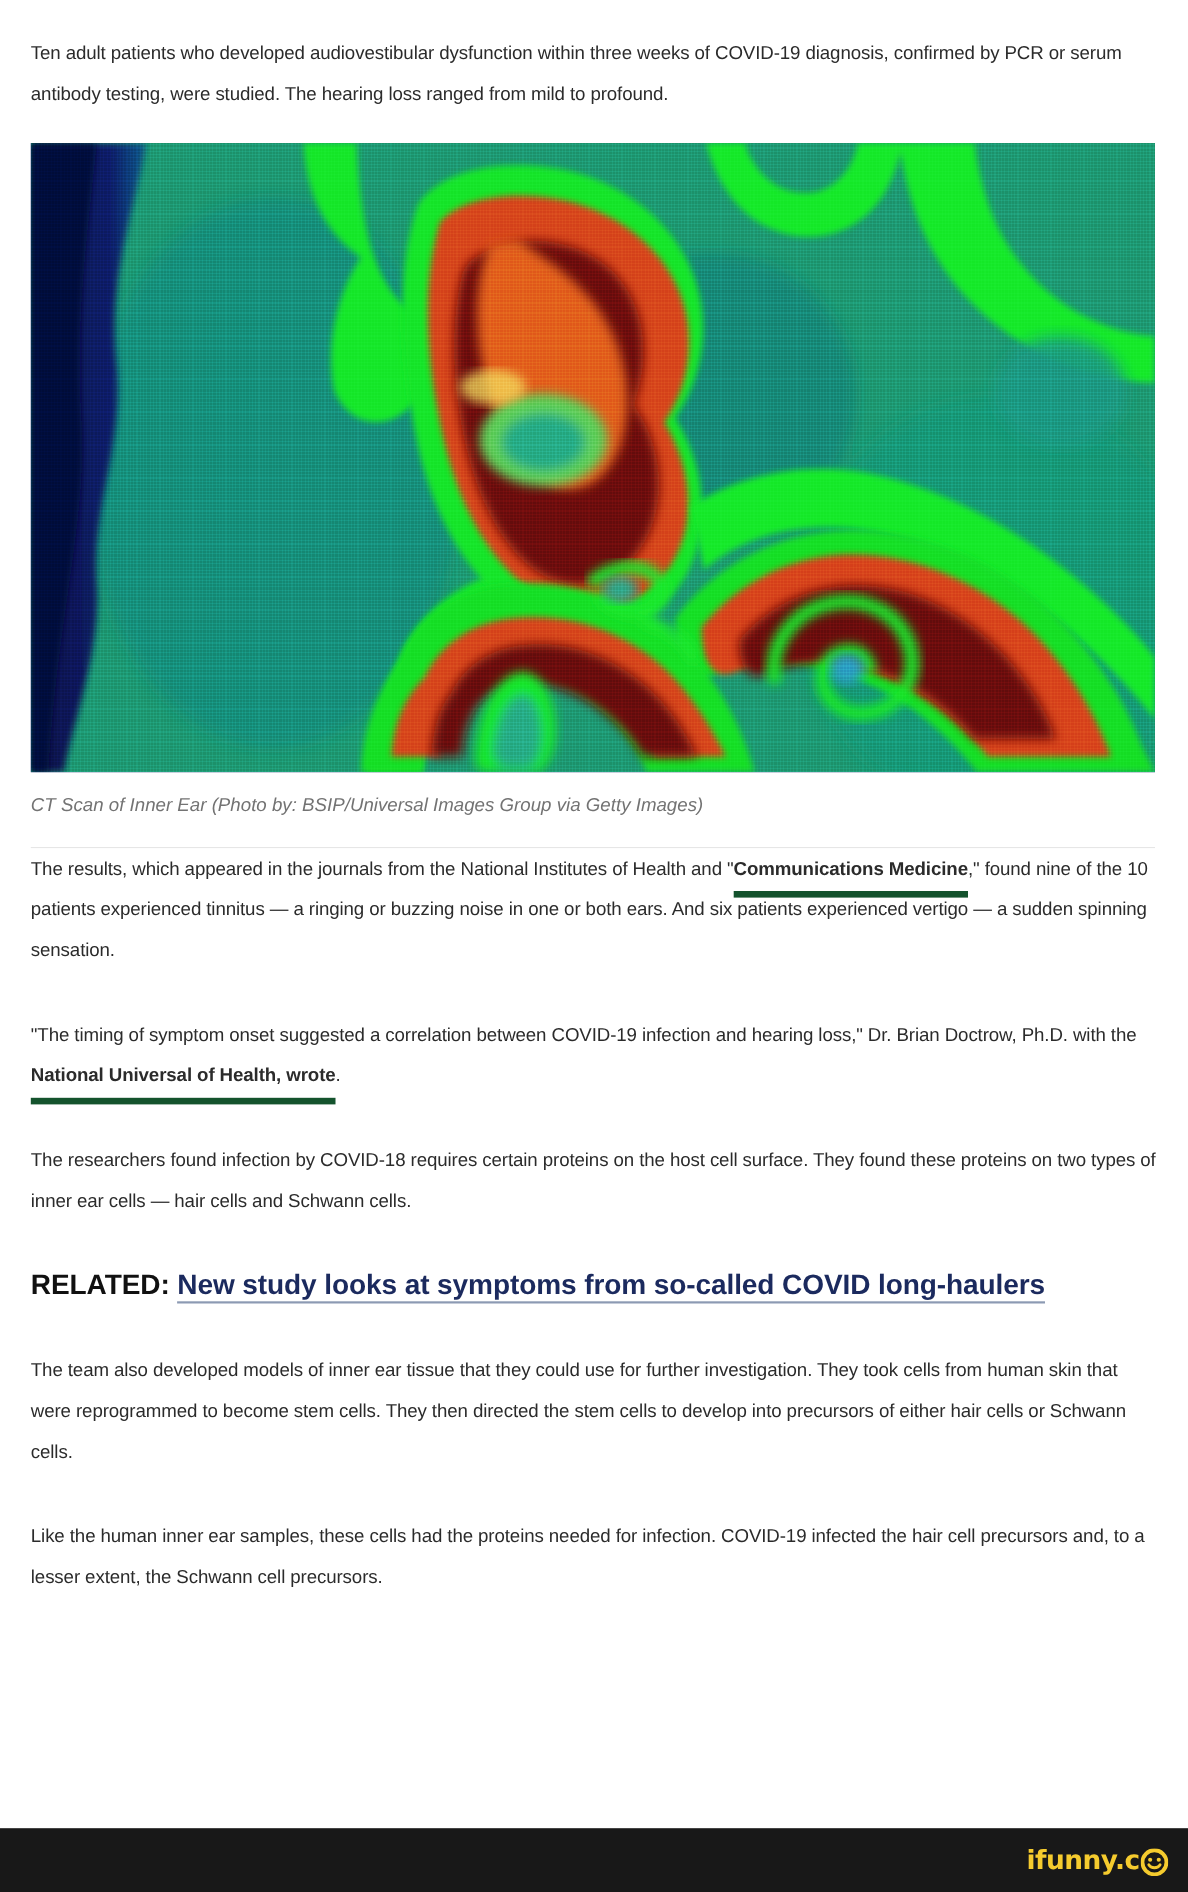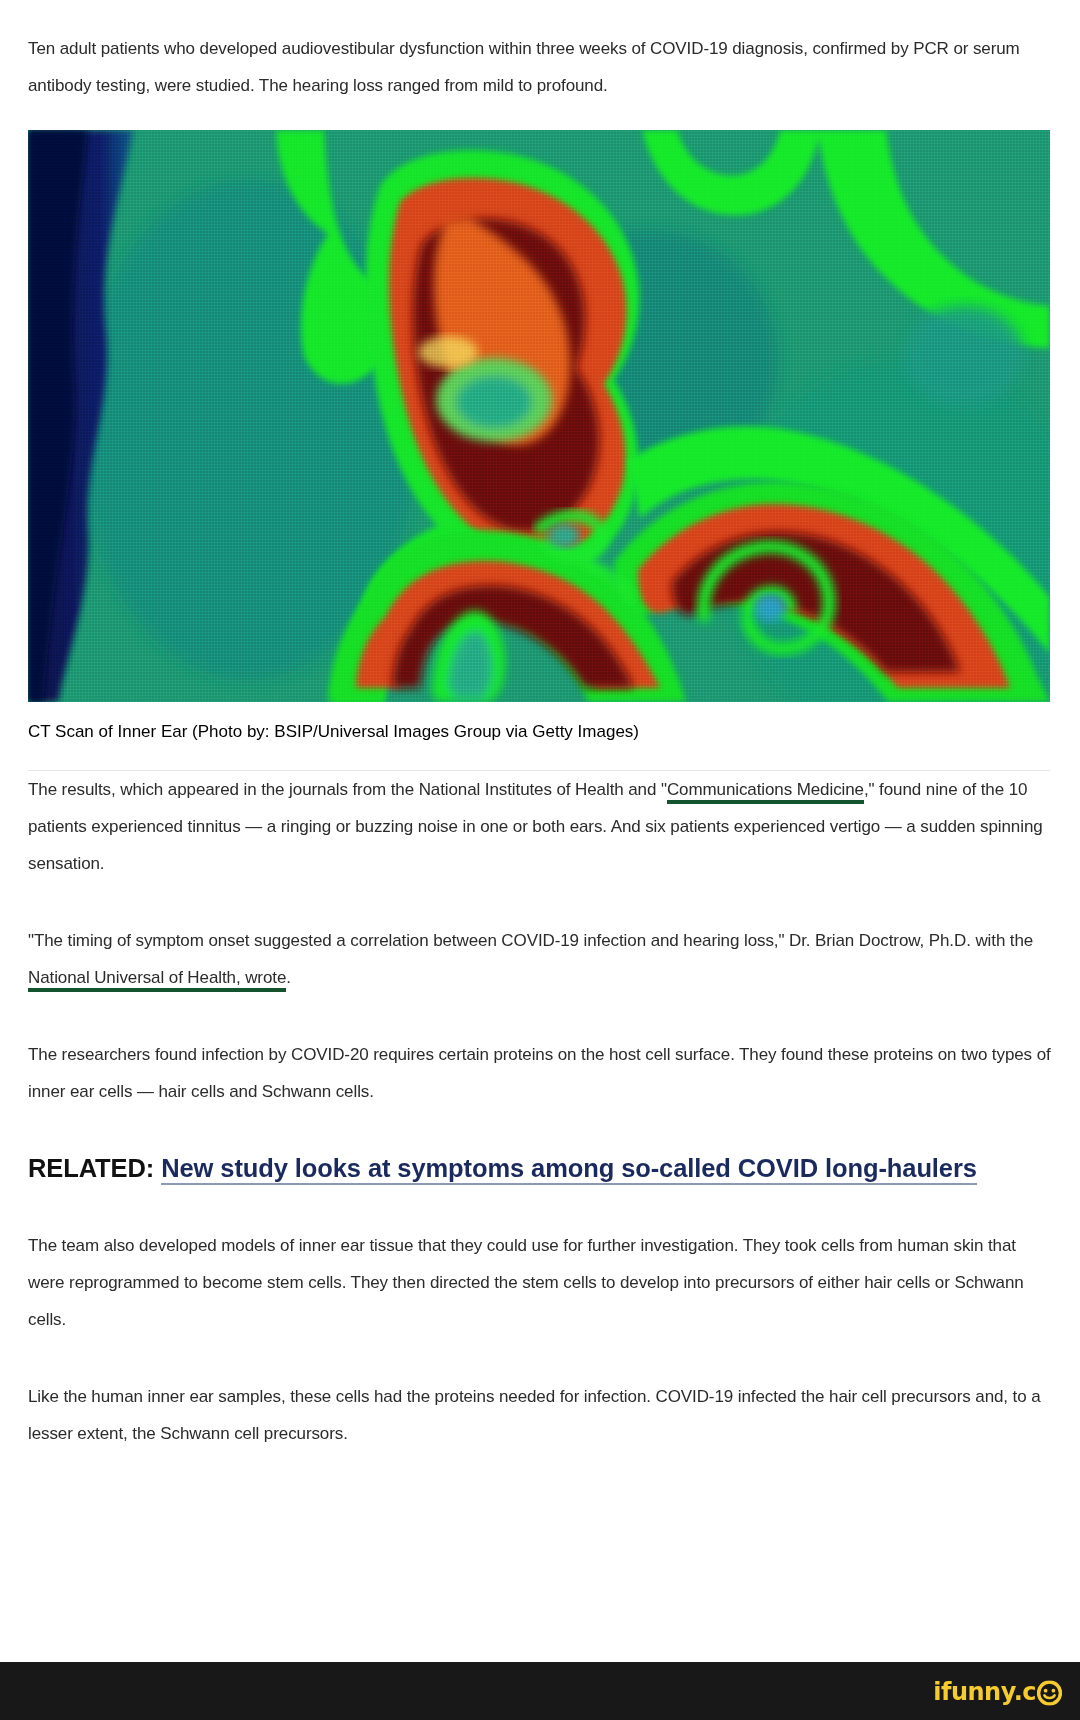--- a/index.html
+++ b/index.html
@@ -61,39 +61,41 @@
     inset: 0;
     background-image:
       repeating-linear-gradient(0deg, rgba(255,255,255,0.09) 0 1px, rgba(0,0,0,0.06) 1px 3px),
       repeating-linear-gradient(90deg, rgba(255,255,255,0.08) 0 1px, rgba(0,0,0,0.05) 1px 3px);
     mix-blend-mode: overlay;
     opacity: 0.85;
     pointer-events: none;
   }
   .ct-caption {
     font-size: 17px;
-    color: #000000;
+    color: #737373;
     line-height: 24px;
     margin: 18px 0 0 0;
     font-weight: 400;
+    font-style: italic;
   }
   .ct-divider {
     height: 1px;
     background: #e6e6e6;
     width: 1022px;
     margin: 26px 0 0 0;
   }
 
   .after-figure { margin-top: 38px; }
 
   a.inline-link {
     color: #2b2b2b;
     text-decoration: none;
-    border-bottom: 4px solid #14532d;
-    padding-bottom: 1px;
+    border-bottom: 6px solid #14532d;
+    padding-bottom: 11px;
+    font-weight: bold;
   }
 
   .related-line {
     margin: 0 0 40px 0;
     font-size: 25.5px;
     line-height: 37px;
     font-weight: bold;
     color: #111111;
     letter-spacing: -0.1px;
   }
@@ -304,23 +306,23 @@
       <div class="ct-grain"></div>
     </div>
     <figcaption class="ct-caption">CT Scan of Inner Ear (Photo by: BSIP/Universal Images Group via Getty Images)</figcaption>
     <div class="ct-divider"></div>
   </figure>
 
   <p class="body-text after-figure"><span>The results, which appeared in the journals from the National Institutes of Health and "</span><a class="inline-link" href="#">Communications Medicine</a><span>," found nine of the 10 patients experienced tinnitus — a ringing or buzzing noise in one or both ears. And six patients experienced vertigo — a sudden spinning sensation.</span></p>
 
   <p class="body-text"><span>"The timing of symptom onset suggested a correlation between COVID-19 infection and hearing loss," Dr. Brian Doctrow, Ph.D. with the </span><a class="inline-link" href="#">National Universal of Health, wrote</a><span>.</span></p>
 
-  <p class="body-text">The researchers found infection by COVID-20 requires certain proteins on the host cell surface. They found these proteins on two types of inner ear cells — hair cells and Schwann cells.</p>
-
-  <p class="related-line"><span>RELATED: </span><a href="#">New study looks at symptoms among so-called COVID long-haulers</a></p>
+  <p class="body-text">The researchers found infection by COVID-18 requires certain proteins on the host cell surface. They found these proteins on two types of inner ear cells — hair cells and Schwann cells.</p>
+
+  <p class="related-line"><span>RELATED: </span><a href="#">New study looks at symptoms from so-called COVID long-haulers</a></p>
 
   <p class="body-text">The team also developed models of inner ear tissue that they could use for further investigation. They took cells from human skin that were reprogrammed to become stem cells. They then directed the stem cells to develop into precursors of either hair cells or Schwann cells.</p>
 
   <p class="body-text">Like the human inner ear samples, these cells had the proteins needed for infection. COVID-19 infected the hair cell precursors and, to a lesser extent, the Schwann cell precursors.</p>
 
 </div>
 
 <div class="footer-bar">
   <div class="ifunny-logo">
     <span>ifunny.c</span>

